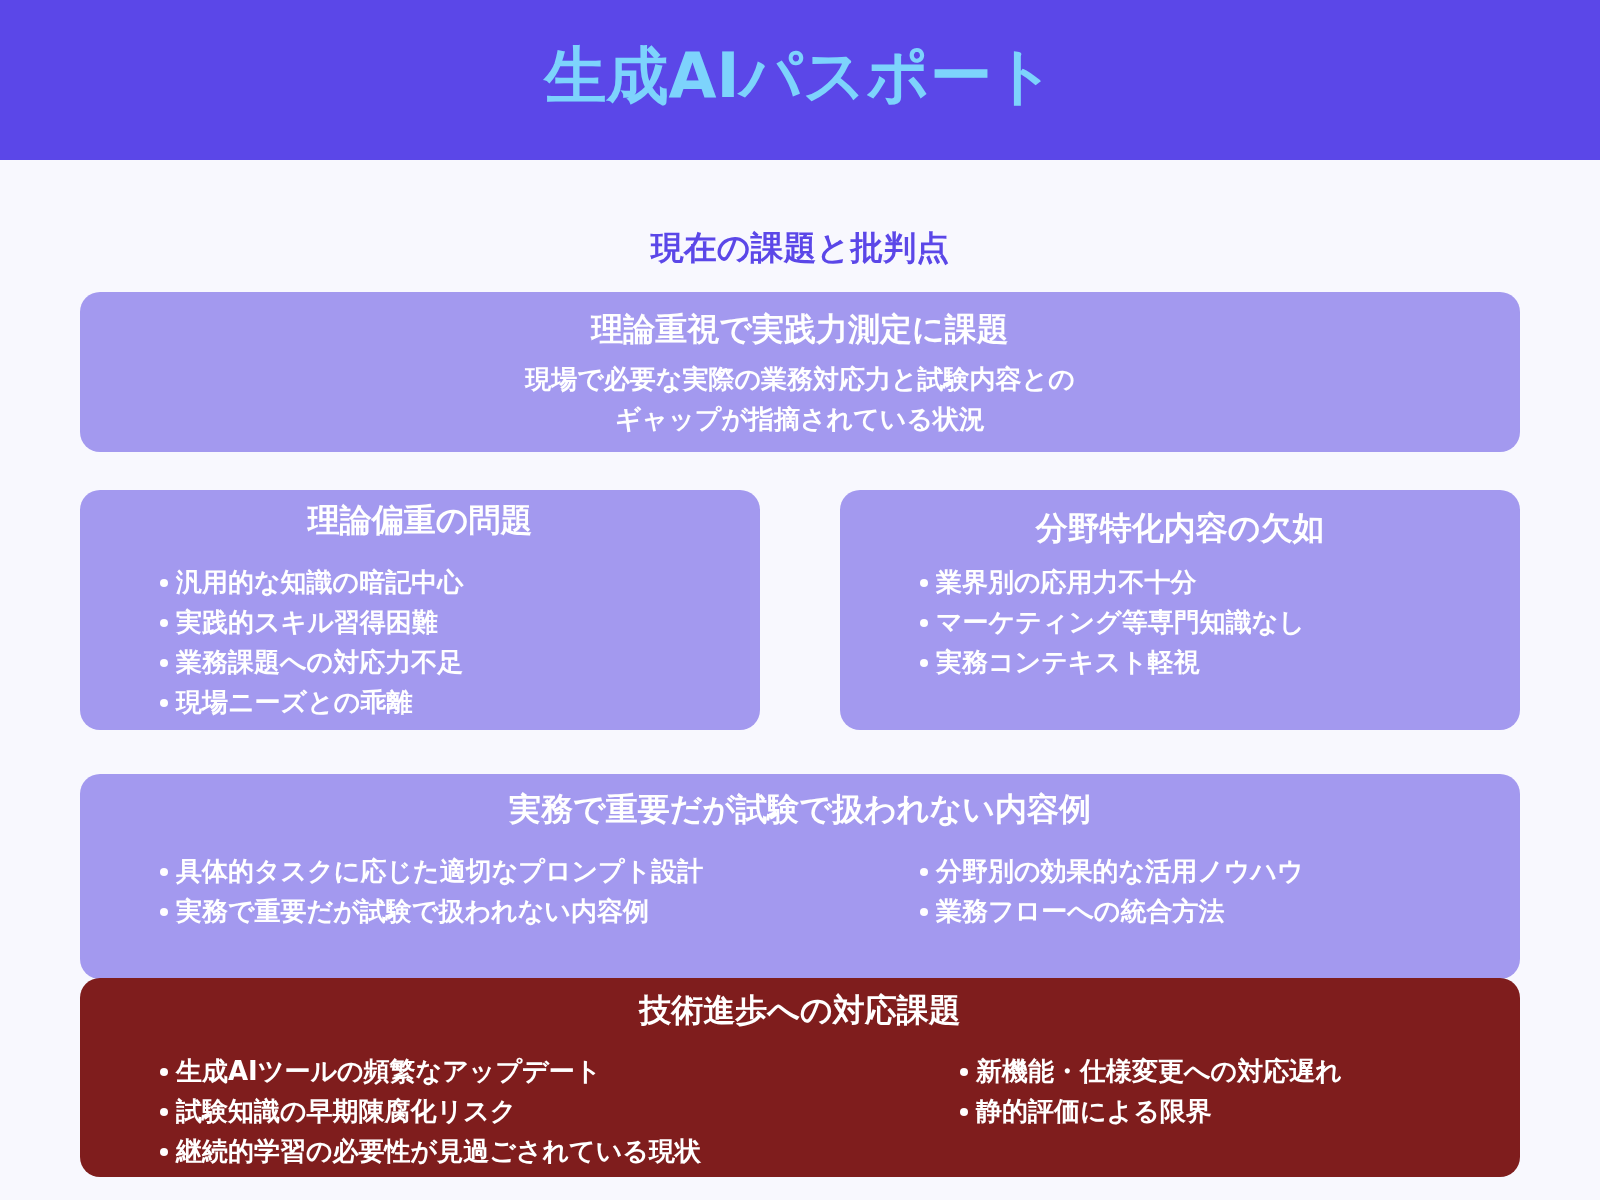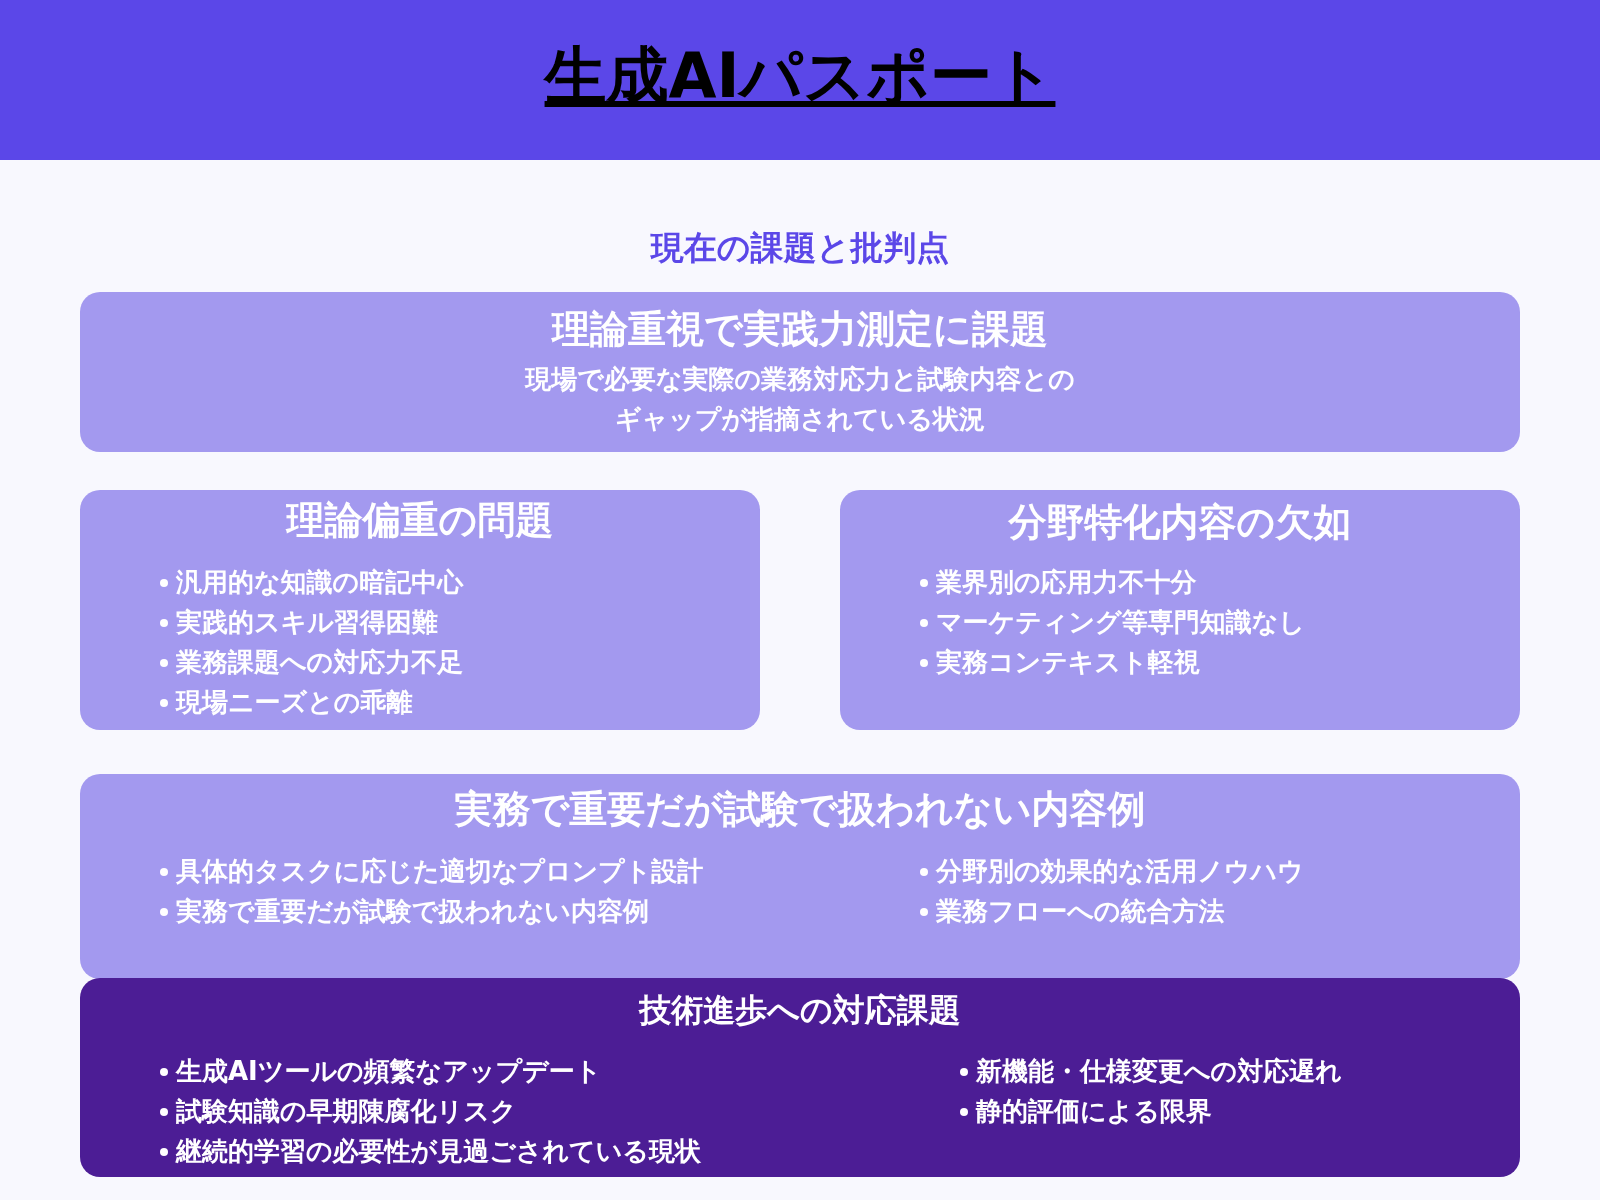--- a/index.html
+++ b/index.html
@@ -9,34 +9,33 @@
       font-family: "DejaVu Sans", "Liberation Sans", sans-serif;
       position: relative;
       color: #ffffff;
     }
     .header {
       position: absolute; left: 0; top: 0; width: 1600px; height: 160px;
       background: #5b47e8;
       display: flex; align-items: center; justify-content: center;
     }
     .header-title {
-      font-size: 62px; font-weight: bold; color: #000000; letter-spacing: 0px;
+      font-size: 62px; font-weight: bold; color: #7dd3fc; letter-spacing: 0px;
       margin-top: -8px;
-      text-decoration: underline;
     }
     .subtitle {
       position: absolute; left: 0; top: 186px; width: 1600px; text-align: center;
       font-size: 33px; font-weight: bold; color: #5b47e8; margin-top: 40px;
     }
     .card {
       position: absolute; border-radius: 20px; background: #a399ef; color: #ffffff;
     }
-    .card.dark { background: #4c1d95; }
+    .card.dark { background: #7f1d1d; }
     .card-title {
-      text-align: center; font-weight: bold; font-size: 38px; line-height: 40px;
+      text-align: center; font-weight: bold; font-size: 32px; line-height: 40px;
     }
     .card-desc {
       text-align: center; font-weight: bold; font-size: 26px; line-height: 40px;
     }
     .bullets { list-style: none; }
     .bullets li {
       font-size: 26px; font-weight: bold; line-height: 40px; white-space: nowrap;
       position: relative; padding-left: 18px;
     }
     .bullets li::before {
@@ -65,21 +64,21 @@
 <div class="card" style="left:80px; top:490px; width:680px; height:240px; padding-top:10px;">
   <div class="card-title">理論偏重の問題</div>
   <ul class="bullets col" style="left:78px; top:72px;">
     <li>汎用的な知識の暗記中心</li>
     <li>実践的スキル習得困難</li>
     <li>業務課題への対応力不足</li>
     <li>現場ニーズとの乖離</li>
   </ul>
 </div>
 
-<div class="card" style="left:840px; top:490px; width:680px; height:240px; padding-top:12px;">
+<div class="card" style="left:840px; top:490px; width:680px; height:240px; padding-top:18px;">
   <div class="card-title">分野特化内容の欠如</div>
   <ul class="bullets col" style="left:78px; top:72px;">
     <li>業界別の応用力不十分</li>
     <li>マーケティング等専門知識なし</li>
     <li>実務コンテキスト軽視</li>
   </ul>
 </div>
 
 <div class="card" style="left:80px; top:774px; width:1440px; height:205px; padding-top:15px;">
   <div class="card-title">実務で重要だが試験で扱われない内容例</div>

